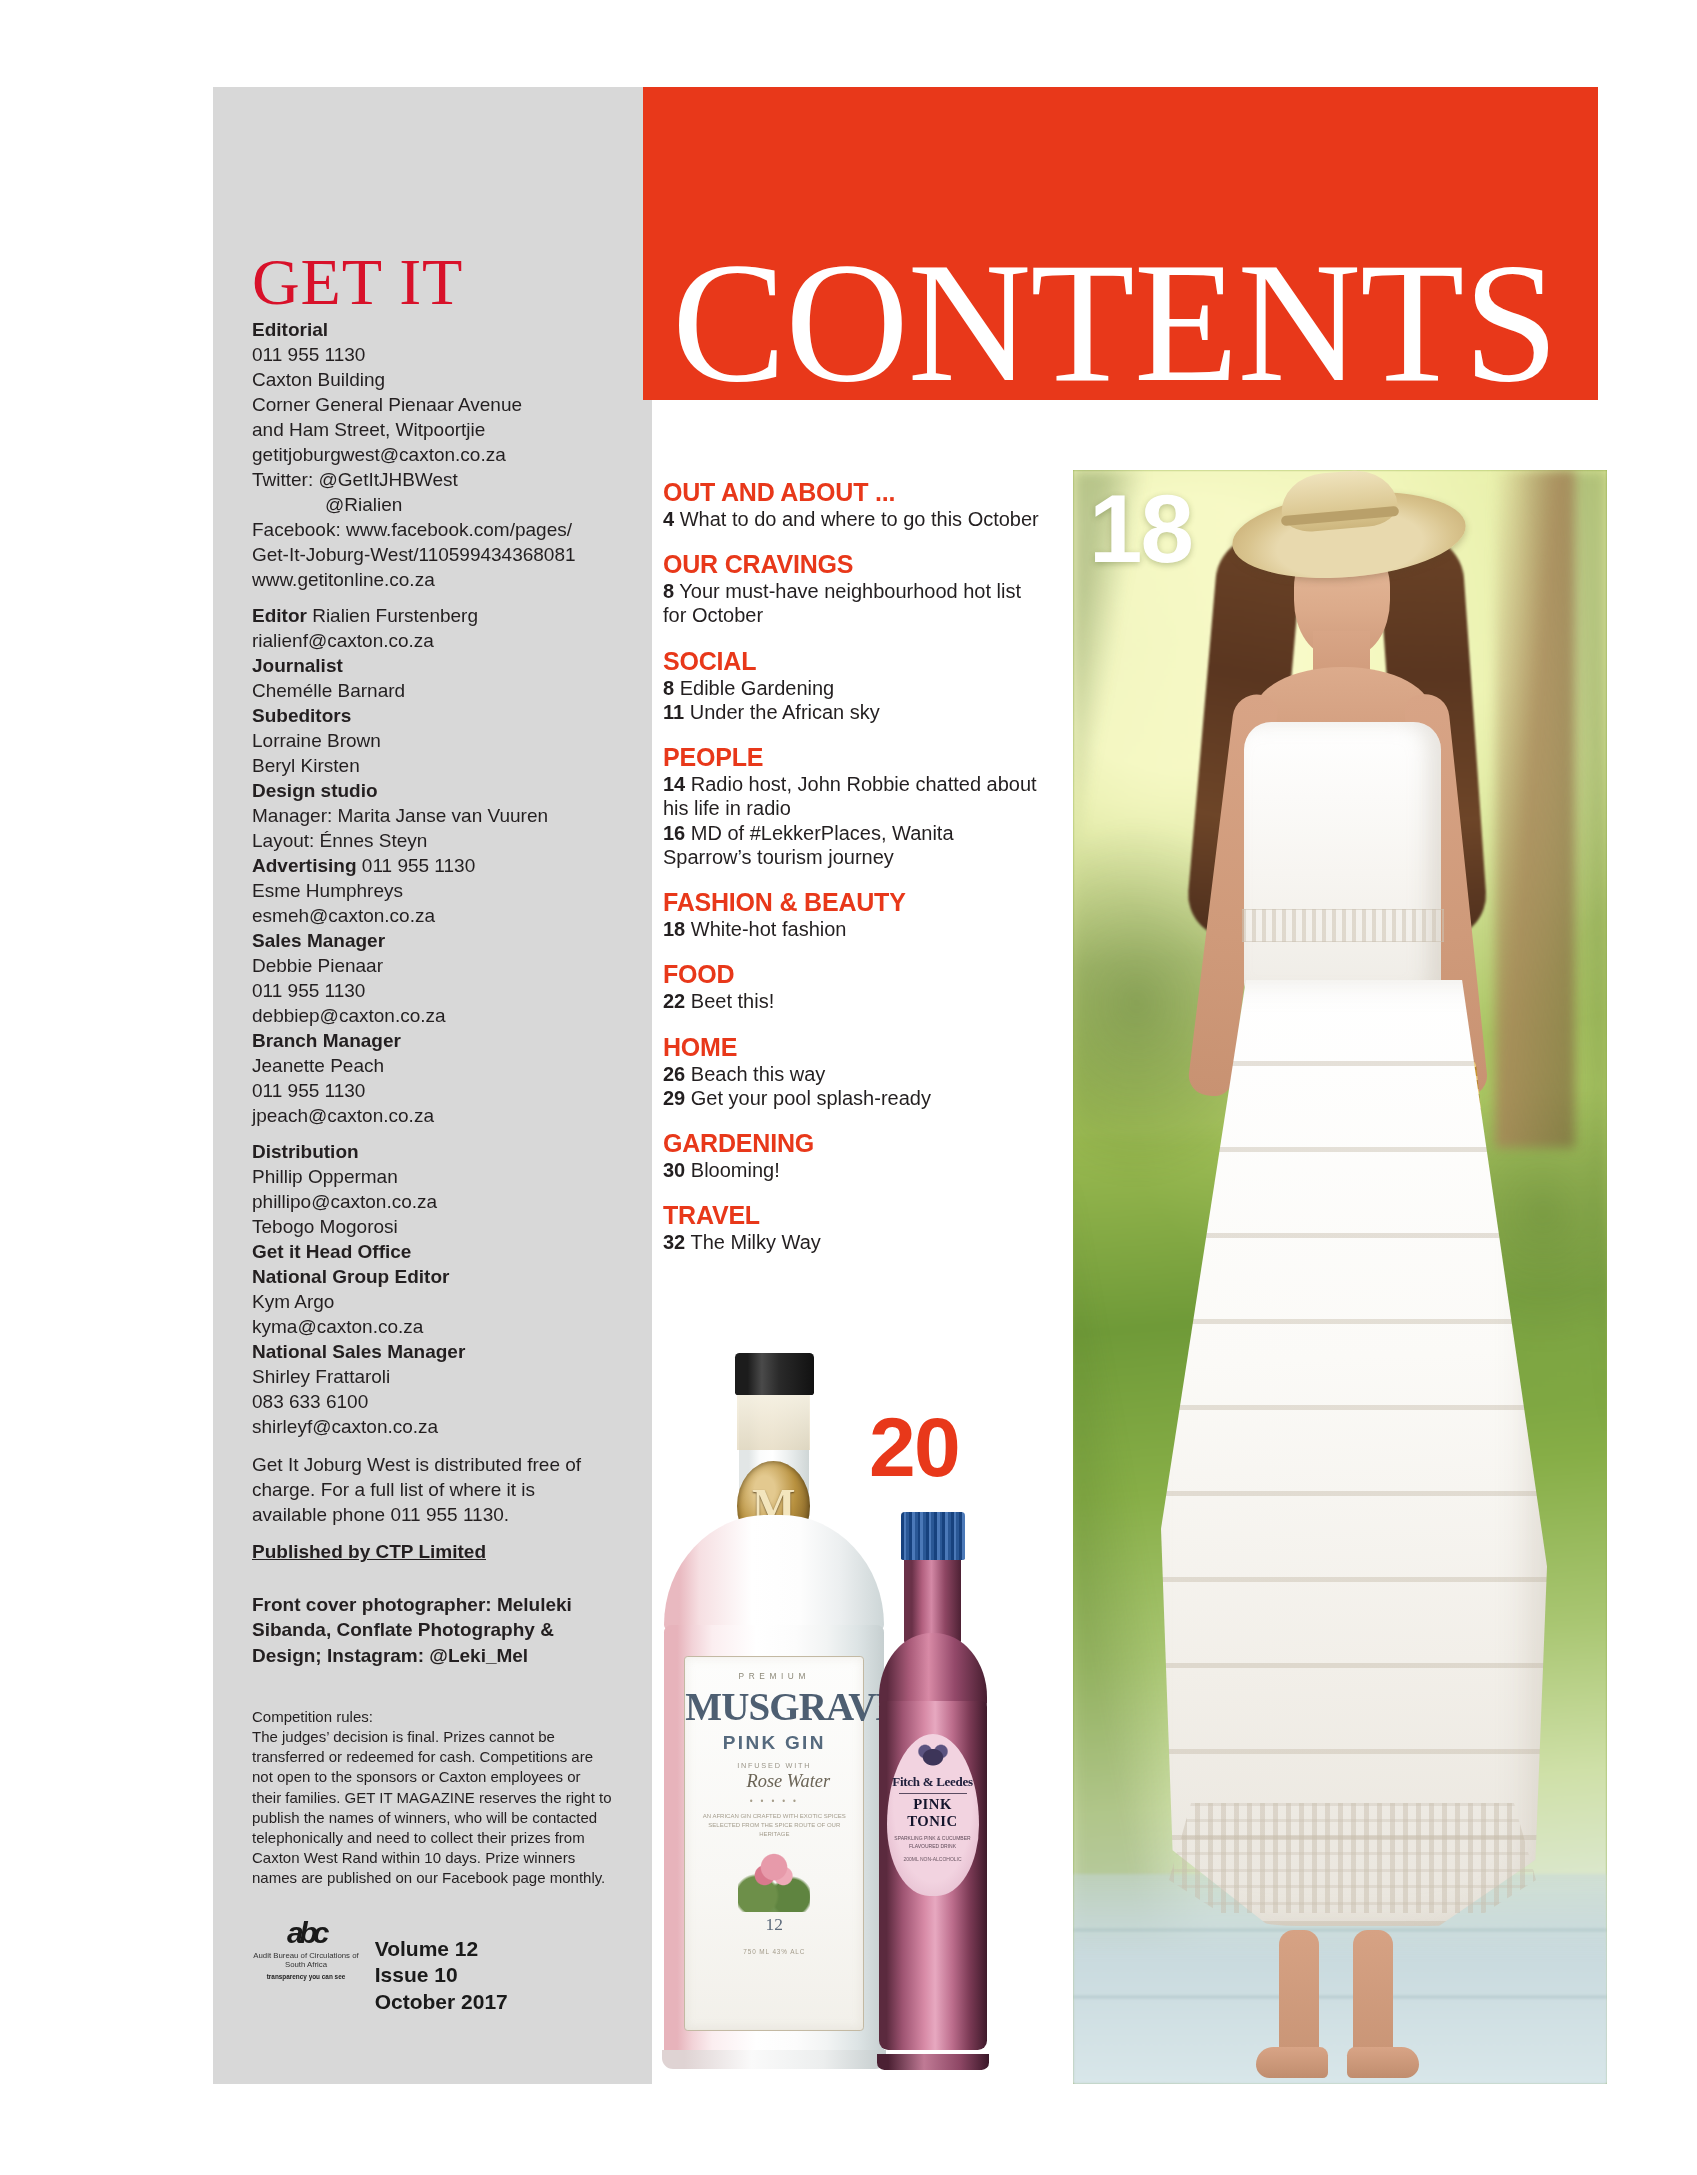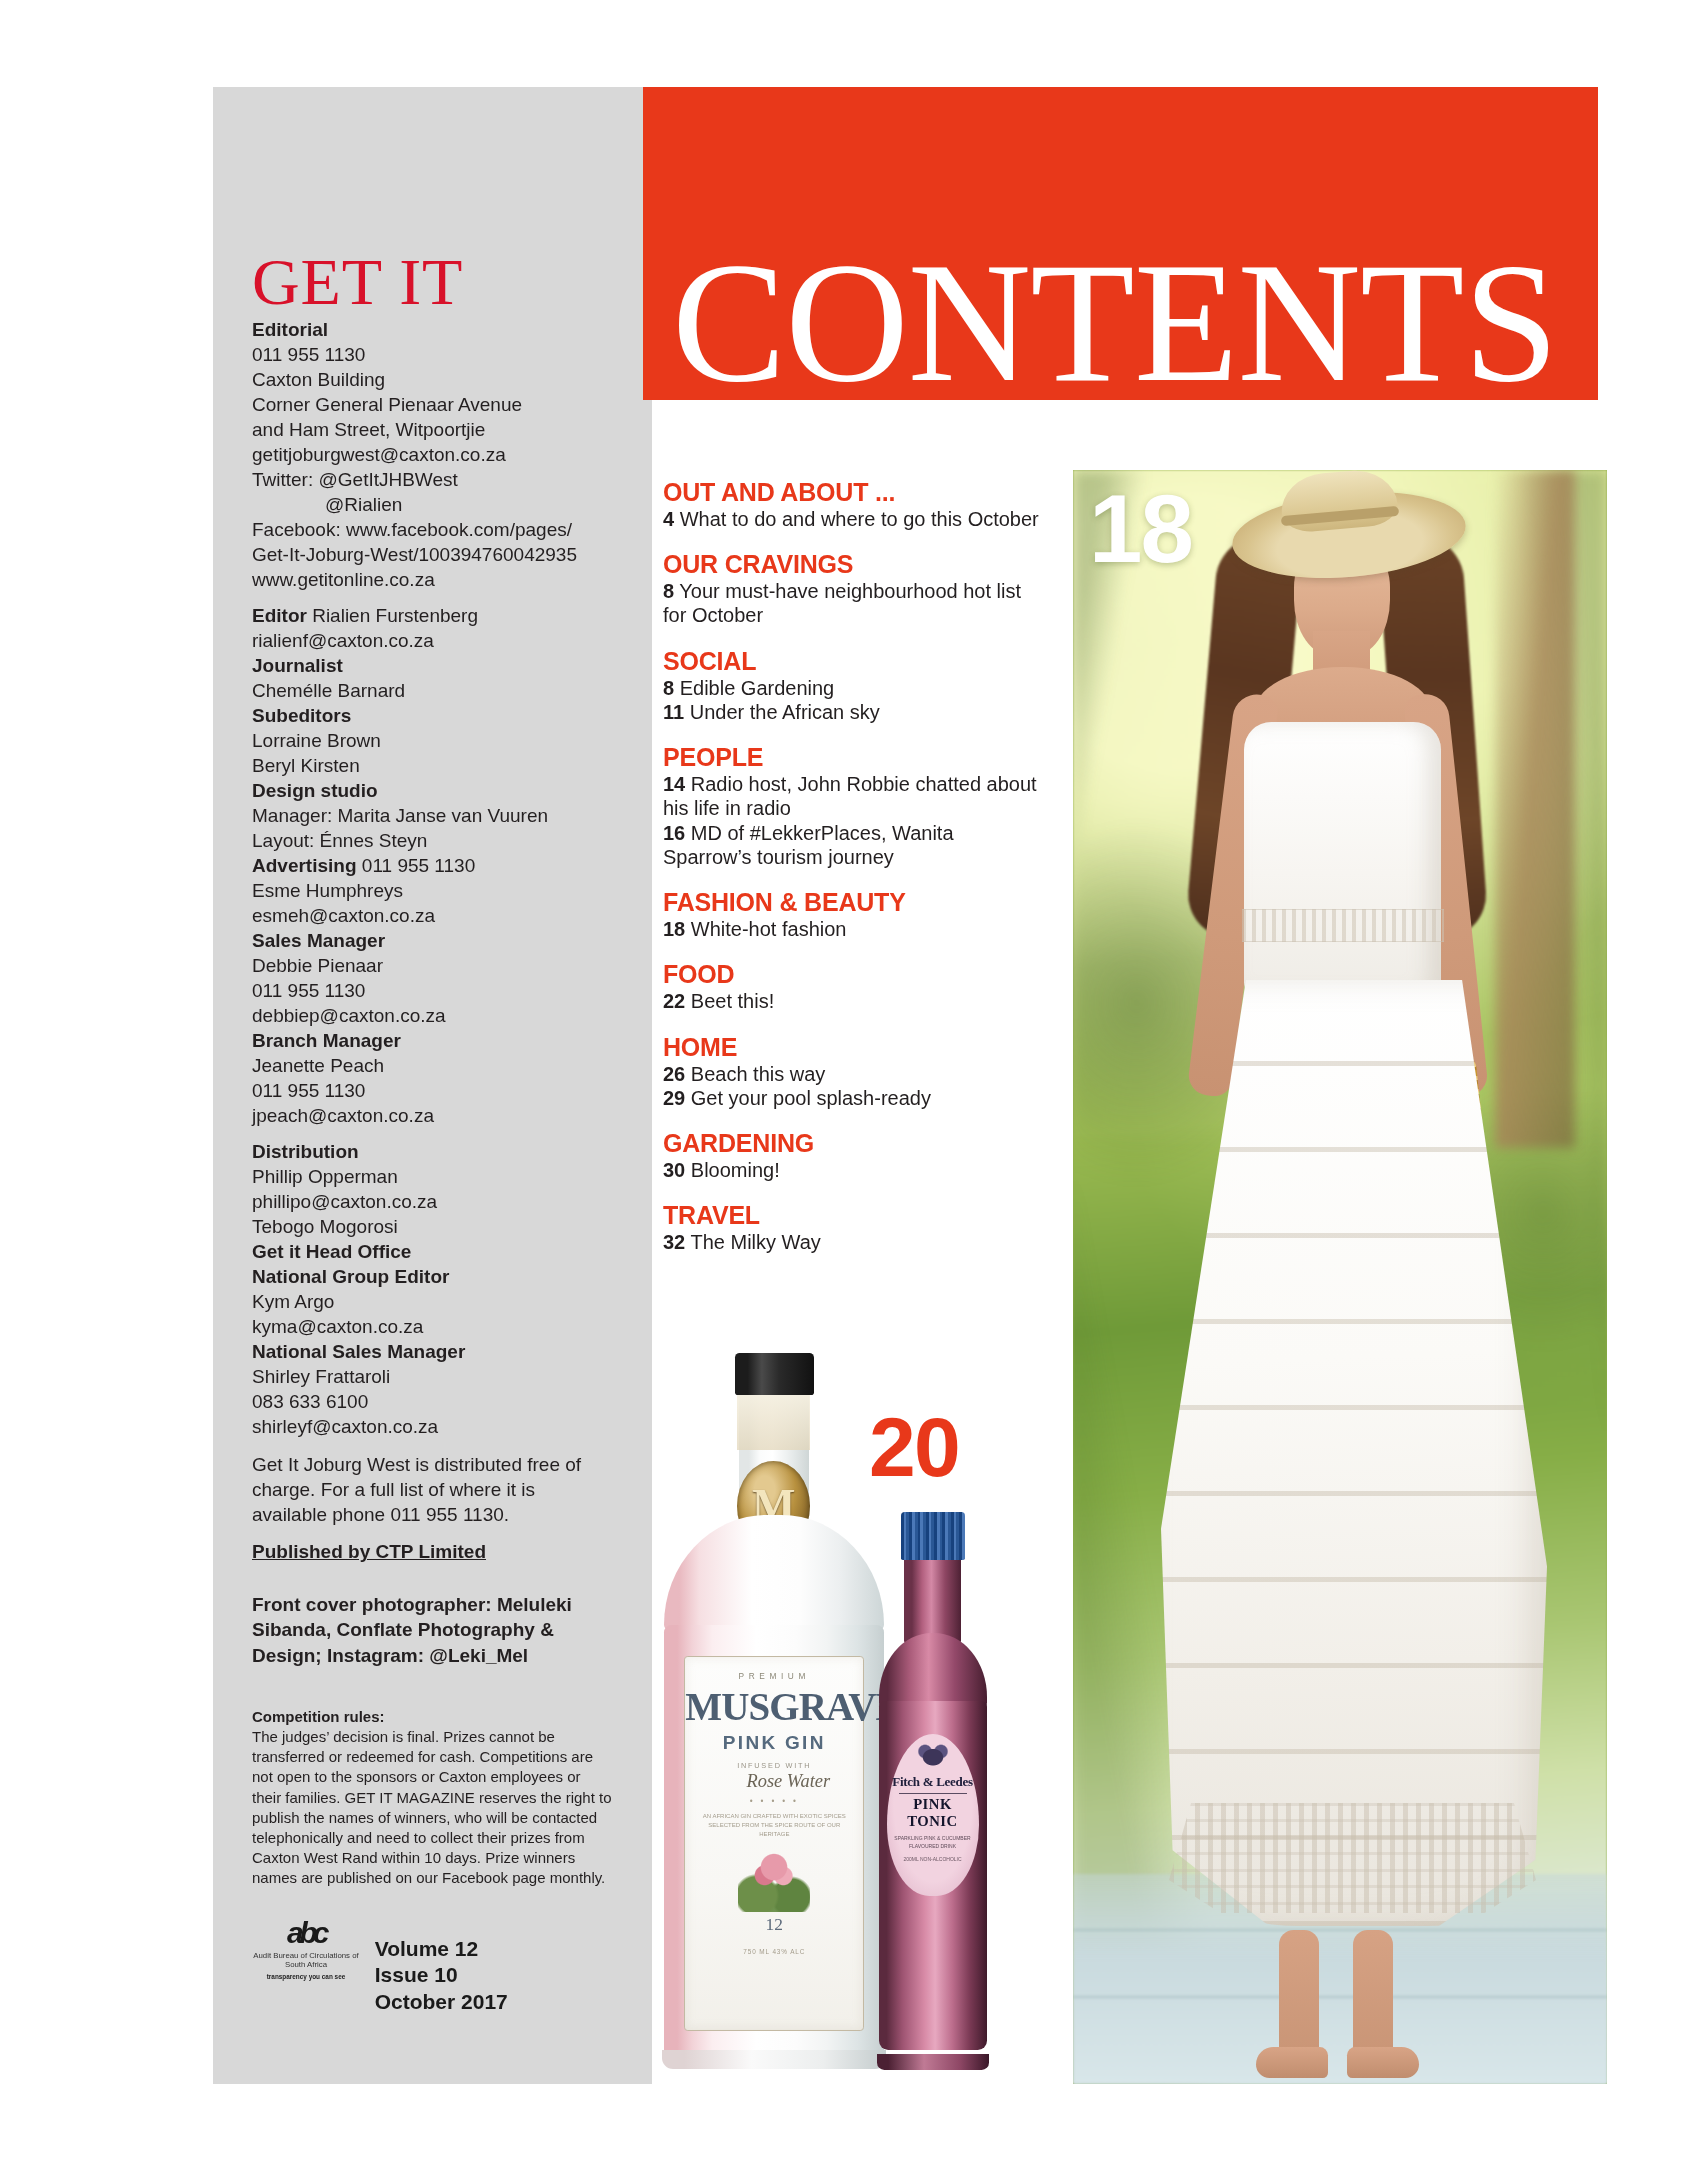--- a/index.html
+++ b/index.html
@@ -55,21 +55,21 @@
     color: #231f20;
     margin-top: 27.5px;
   }
 
   #comp-rules {
     font-size: 15px;
     line-height: 1.345;
     color: #231f20;
     margin-top: 39px;
   }
-  #comp-rules .ch { font-weight: bold; display: block; margin-top: 16px; }
+  #comp-rules .ch { font-weight: normal; display: block; margin-top: 16px; }
 
   
   #issue-row {
     display: flex;
     align-items: flex-start;
     margin-top: 31px;
   }
   #abc-logo-wrap { width: 108px; flex: 0 0 108px; }
   #abc-mark {
     font-family: "Liberation Sans", sans-serif;
@@ -522,21 +522,21 @@
   <div class="ms-block">
     <div class="b">Editorial</div>
     <div class="ms-line">011 955 1130</div>
     <div class="ms-line">Caxton Building</div>
     <div class="ms-line">Corner General Pienaar Avenue</div>
     <div class="ms-line">and Ham Street, Witpoortjie</div>
     <div class="ms-line">getitjoburgwest@caxton.co.za</div>
     <div class="ms-line">Twitter: @GetItJHBWest</div>
     <div class="ms-line ms-indent">@Rialien</div>
     <div class="ms-line">Facebook: www.facebook.com/pages/</div>
-    <div class="ms-line">Get-It-Joburg-West/100394760042935</div>
+    <div class="ms-line">Get-It-Joburg-West/110599434368081</div>
     <div class="ms-line">www.getitonline.co.za</div>
   </div>
 
   <div class="ms-gap"></div>
 
   <div class="ms-block" id="staff-list">
       <div class="ms-line"><span class="b">Editor</span><span> Rialien Furstenberg</span></div>
       <div class="ms-line"><span>rialienf@caxton.co.za</span></div>
       <div class="ms-line"><span class="b">Journalist</span></div>
       <div class="ms-line"><span>Chemélle Barnard</span></div>

